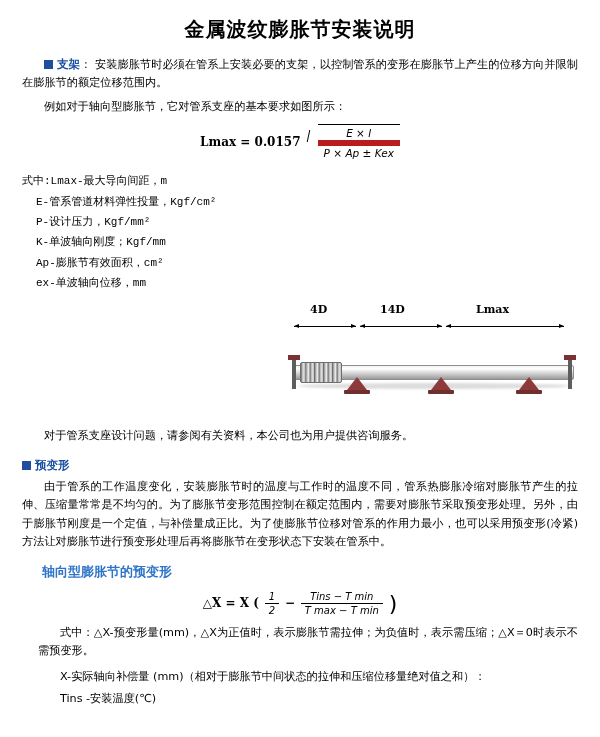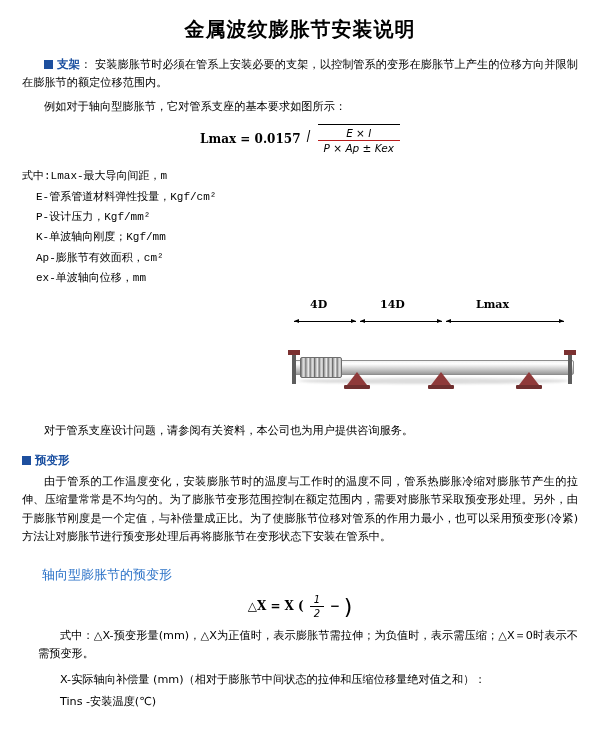--- a/index.html
+++ b/index.html
@@ -51,23 +51,23 @@
     background: #1d4f9e;
     margin-right: 4px;
     vertical-align: -1px;
   }
   .section-head {
     margin: 10px 0 4px 0;
     font-size: 11.5px;
   }
   .sub-head {
     color: #2e74c8;
-    font-weight: normal;
+    font-weight: bold;
     font-size: 13px;
-    margin: 20px 0 6px 0;
+    margin: 12px 0 6px 0;
     padding-left: 20px;
   }
   .formula-box {
     text-align: center;
     margin: 8px 0 10px 0;
   }
   .formula-inline {
     display: inline-block;
     font-family: "DejaVu Serif", "Liberation Serif", serif;
     font-size: 12px;
@@ -77,21 +77,21 @@
   .frac {
     display: inline-block;
     text-align: center;
     vertical-align: middle;
     font-style: italic;
     font-size: 10.5px;
     font-weight: normal;
   }
   .frac .num {
     display: block;
-    border-bottom: 1px solid #b91c1c;
+    border-bottom: 6px solid #b91c1c;
     padding: 0 6px 1px 6px;
   }
   .frac .den {
     display: block;
     padding: 1px 6px 0 6px;
   }
   .radical {
     display: inline-block;
     vertical-align: middle;
     position: relative;
@@ -395,20 +395,24 @@
 
   <div class="sub-head">轴向型膨胀节的预变形</div>
 
   <div class="eq-center">
     <span class="math">△X = X (</span>
     <span class="fr-small">
       <span class="num">1</span>
       <span class="den">2</span>
     </span>
     <span class="math">−</span>
+    <span class="fr-small">
+      <span class="num">Tins − T min</span>
+      <span class="den">T max − T min</span>
+    </span>
     <span class="paren">)</span>
   </div>
 
   <p class="para indent" style="padding-left:16px;">式中：△X-预变形量(mm)，△X为正值时，表示膨胀节需拉伸；为负值时，表示需压缩；△X＝0时表示不需预变形。</p>
 
   <div class="list-lines">
     <div>X-实际轴向补偿量 (mm)（相对于膨胀节中间状态的拉伸和压缩位移量绝对值之和）：</div>
     <div>Tins -安装温度(℃)</div>
 
   </div>

